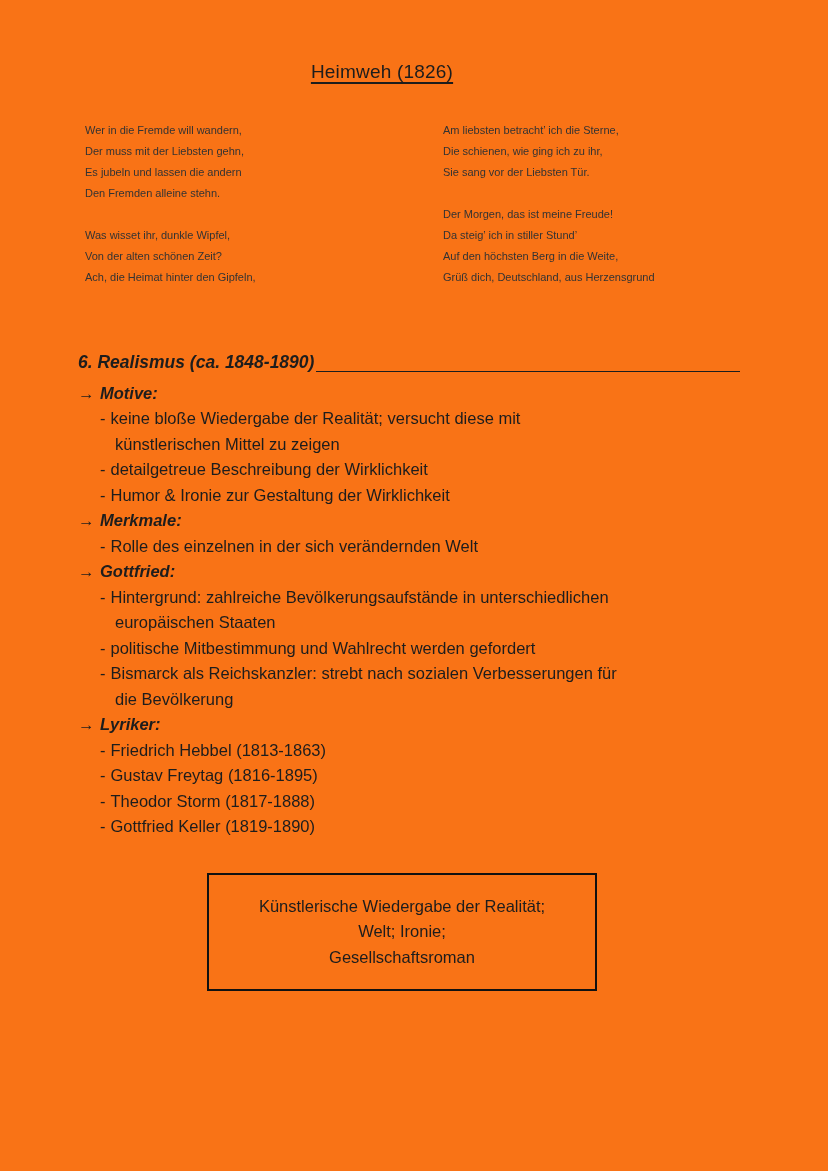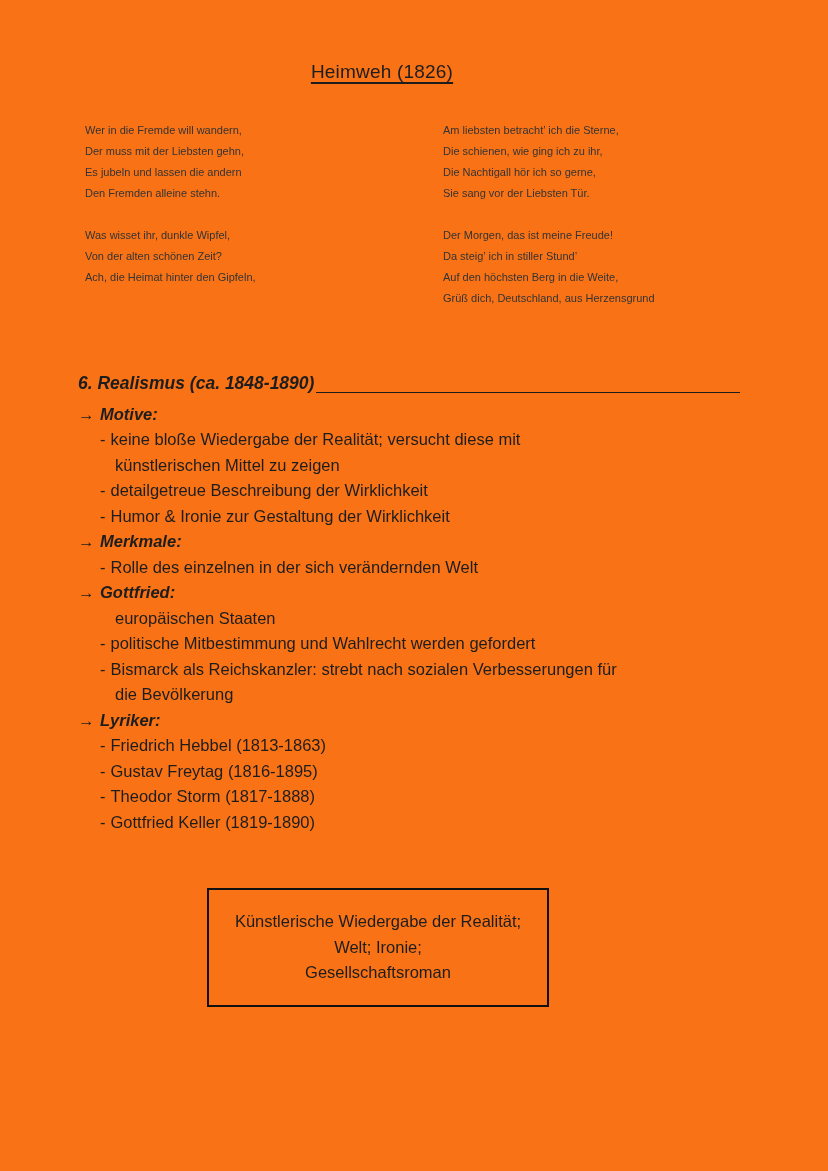--- a/index.html
+++ b/index.html
@@ -92,23 +92,23 @@
   .point-line .dash {
     display: inline-block;
     margin-right: 5px;
   }
   .point-line.cont {
     padding-left: 37px;
   }
   
   .callout-box {
     box-sizing: border-box;
-    width: 342px;
+    width: 390px;
     margin-left: 207px;
-    margin-top: 53px;
+    margin-top: 33px;
     border: 2px solid #111111;
     padding: 19px 10px;
     text-align: center;
     font-size: 16.5px;
     line-height: 25.5px;
     color: #1d1d1d;
   }
 </style>
 </head>
 <body>
@@ -130,21 +130,20 @@
       <div class="stanza">
         <div class="poem-line">Was wisset ihr, dunkle Wipfel,</div>
         <div class="poem-line">Von der alten schönen Zeit?</div>
         <div class="poem-line">Ach, die Heimat hinter den Gipfeln,</div>
       </div>
     </div>
     <div class="poem-col-right">
       <div class="stanza">
         <div class="poem-line">Am liebsten betracht’ ich die Sterne,</div>
         <div class="poem-line">Die schienen, wie ging ich zu ihr,</div>
-        <div class="poem-line">Die Nachtigall hör ich so gerne,</div>
         <div class="poem-line">Sie sang vor der Liebsten Tür.</div>
       </div>
       <div class="stanza">
         <div class="poem-line">Der Morgen, das ist meine Freude!</div>
         <div class="poem-line">Da steig’ ich in stiller Stund’</div>
         <div class="poem-line">Auf den höchsten Berg in die Weite,</div>
         <div class="poem-line">Grüß dich, Deutschland, aus Herzensgrund</div>
       </div>
     </div>
   </div>
@@ -180,20 +179,23 @@
       </div>
       <div class="point-line">
         <span class="dash">-</span><span>Rolle des einzelnen in der sich verändernden Welt</span>
       </div>
     </div>
 
     <div class="item">
       <div class="item-label-row">
         <span class="arrow">→</span><span class="item-label">Gottfried:</span>
       </div>
+      <div class="point-line">
+        <span class="dash">-</span><span>Hintergrund: zahlreiche Bevölkerungsaufstände in unterschiedlichen</span>
+      </div>
       <div class="point-line cont">
         <span>europäischen Staaten</span>
       </div>
       <div class="point-line">
         <span class="dash">-</span><span>politische Mitbestimmung und Wahlrecht werden gefordert</span>
       </div>
       <div class="point-line">
         <span class="dash">-</span><span>Bismarck als Reichskanzler: strebt nach sozialen Verbesserungen für</span>
       </div>
       <div class="point-line cont">

